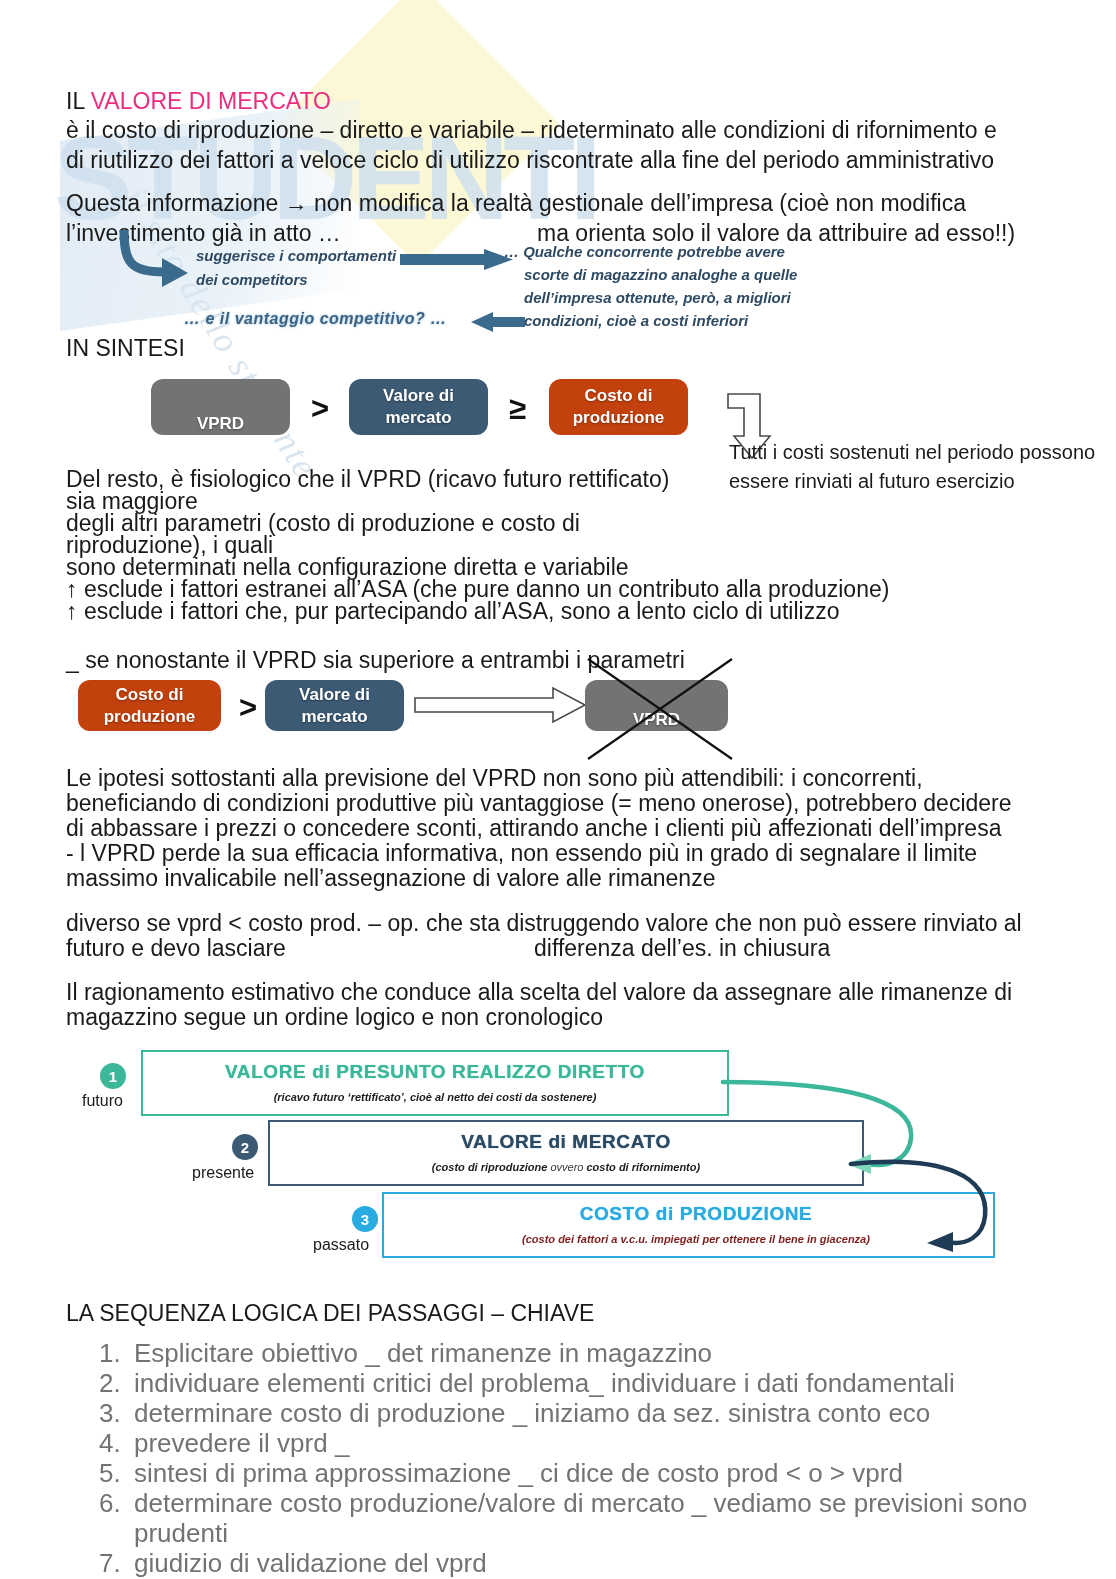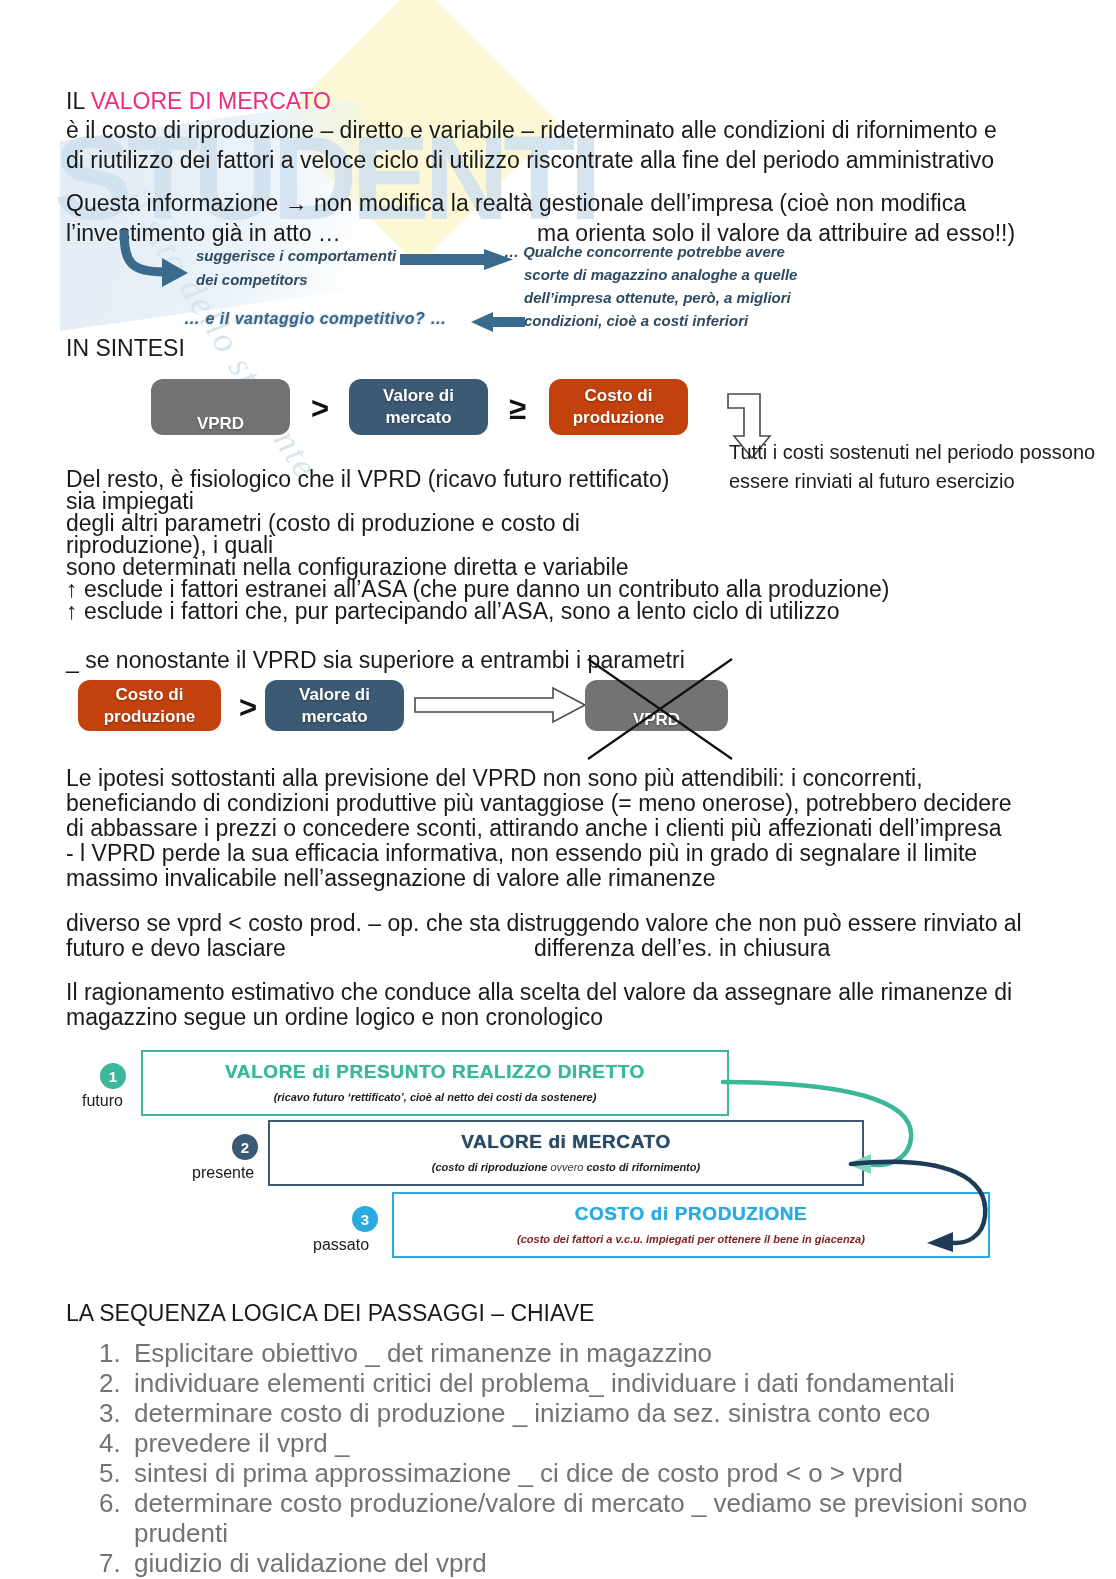--- a/index.html
+++ b/index.html
@@ -141,21 +141,21 @@
   </div>
 
   <svg width="90" height="80" style="left:726px;top:386px;">
     <path d="M2,8 L34,8 L34,50 L44,50 L26,72 L8,50 L18,50 L18,22 L2,22 Z" fill="#ffffff" stroke="#4a4a4a" stroke-width="1.6" stroke-linejoin="miter"></path>
   </svg>
 
   <div class="t body-txt" style="left:729px;top:437px;font-size:20px;">Tutti i costi sostenuti nel periodo possono</div>
   <div class="t body-txt" style="left:729px;top:466px;font-size:20px;">essere rinviati al futuro esercizio</div>
 
   <div class="t body-txt" style="left:66px;top:464px;">Del resto, è fisiologico che il VPRD (ricavo futuro rettificato)</div>
-  <div class="t body-txt" style="left:66px;top:486px;">sia impiegati</div>
+  <div class="t body-txt" style="left:66px;top:486px;">sia maggiore</div>
   <div class="t body-txt" style="left:66px;top:508px;">degli altri parametri (costo di produzione e costo di</div>
   <div class="t body-txt" style="left:66px;top:530px;">riproduzione), i quali</div>
   <div class="t body-txt" style="left:66px;top:552px;">sono determinati nella configurazione diretta e variabile</div>
   <div class="t body-txt" style="left:66px;top:574px;">↑ esclude i fattori estranei all’ASA (che pure danno un contributo alla produzione)</div>
   <div class="t body-txt" style="left:66px;top:596px;">↑ esclude i fattori che, pur partecipando all’ASA, sono a lento ciclo di utilizzo</div>
 
   <div class="t body-txt" style="left:66px;top:645px;">_ se nonostante il VPRD sia superiore a entrambi i parametri</div>
 
   <div class="pill blue" style="left:78px;top:680px;width:143px;height:51px;">
     <div><span>Costo di</span><br><span>produzione</span></div>
@@ -202,21 +202,21 @@
   <div class="tlabel" style="left:192px;top:1164px;">presente</div>
   <div class="stepbox" style="left:268px;top:1120px;width:592px;height:62px;border:2px solid #3c5a73;">
     <div class="ttl" style="color:#2b4a63;margin-top:8px;text-shadow:0 0 1px #2b4a63;">VALORE di MERCATO</div>
     <div class="sub" style="margin-top:3px;">
       <span>(costo di riproduzione</span><span class="light"> ovvero </span><span>costo di rifornimento)</span>
     </div>
   </div>
 
   <div class="circ" style="left:352px;top:1206px;background:#29abe2;">3</div>
   <div class="tlabel" style="left:313px;top:1236px;">passato</div>
-  <div class="stepbox" style="left:392px;top:1192px;width:594px;height:62px;border:2px solid #29abe2;">
+  <div class="stepbox" style="left:382px;top:1192px;width:594px;height:62px;border:2px solid #29abe2;padding-left:15px;">
     <div class="ttl" style="color:#29abe2;margin-top:8px;text-shadow:0 0 1px #29abe2;">COSTO di PRODUZIONE</div>
     <div class="sub" style="margin-top:3px;color:#7f1d1d;">(costo dei fattori a v.c.u. impiegati per ottenere il bene in giacenza)</div>
   </div>
 
   <svg width="230" height="130" style="left:715px;top:1060px;">
     <path d="M8,22 C130,22 200,40 196,78 C194,100 172,108 152,104" fill="none" stroke="#3cb79a" stroke-width="4.5" stroke-linecap="round"></path>
     <polygon points="156,94 132,104 156,114" fill="#7fd7bd"></polygon>
   </svg>
 
   <svg width="230" height="130" style="left:847px;top:1132px;">

